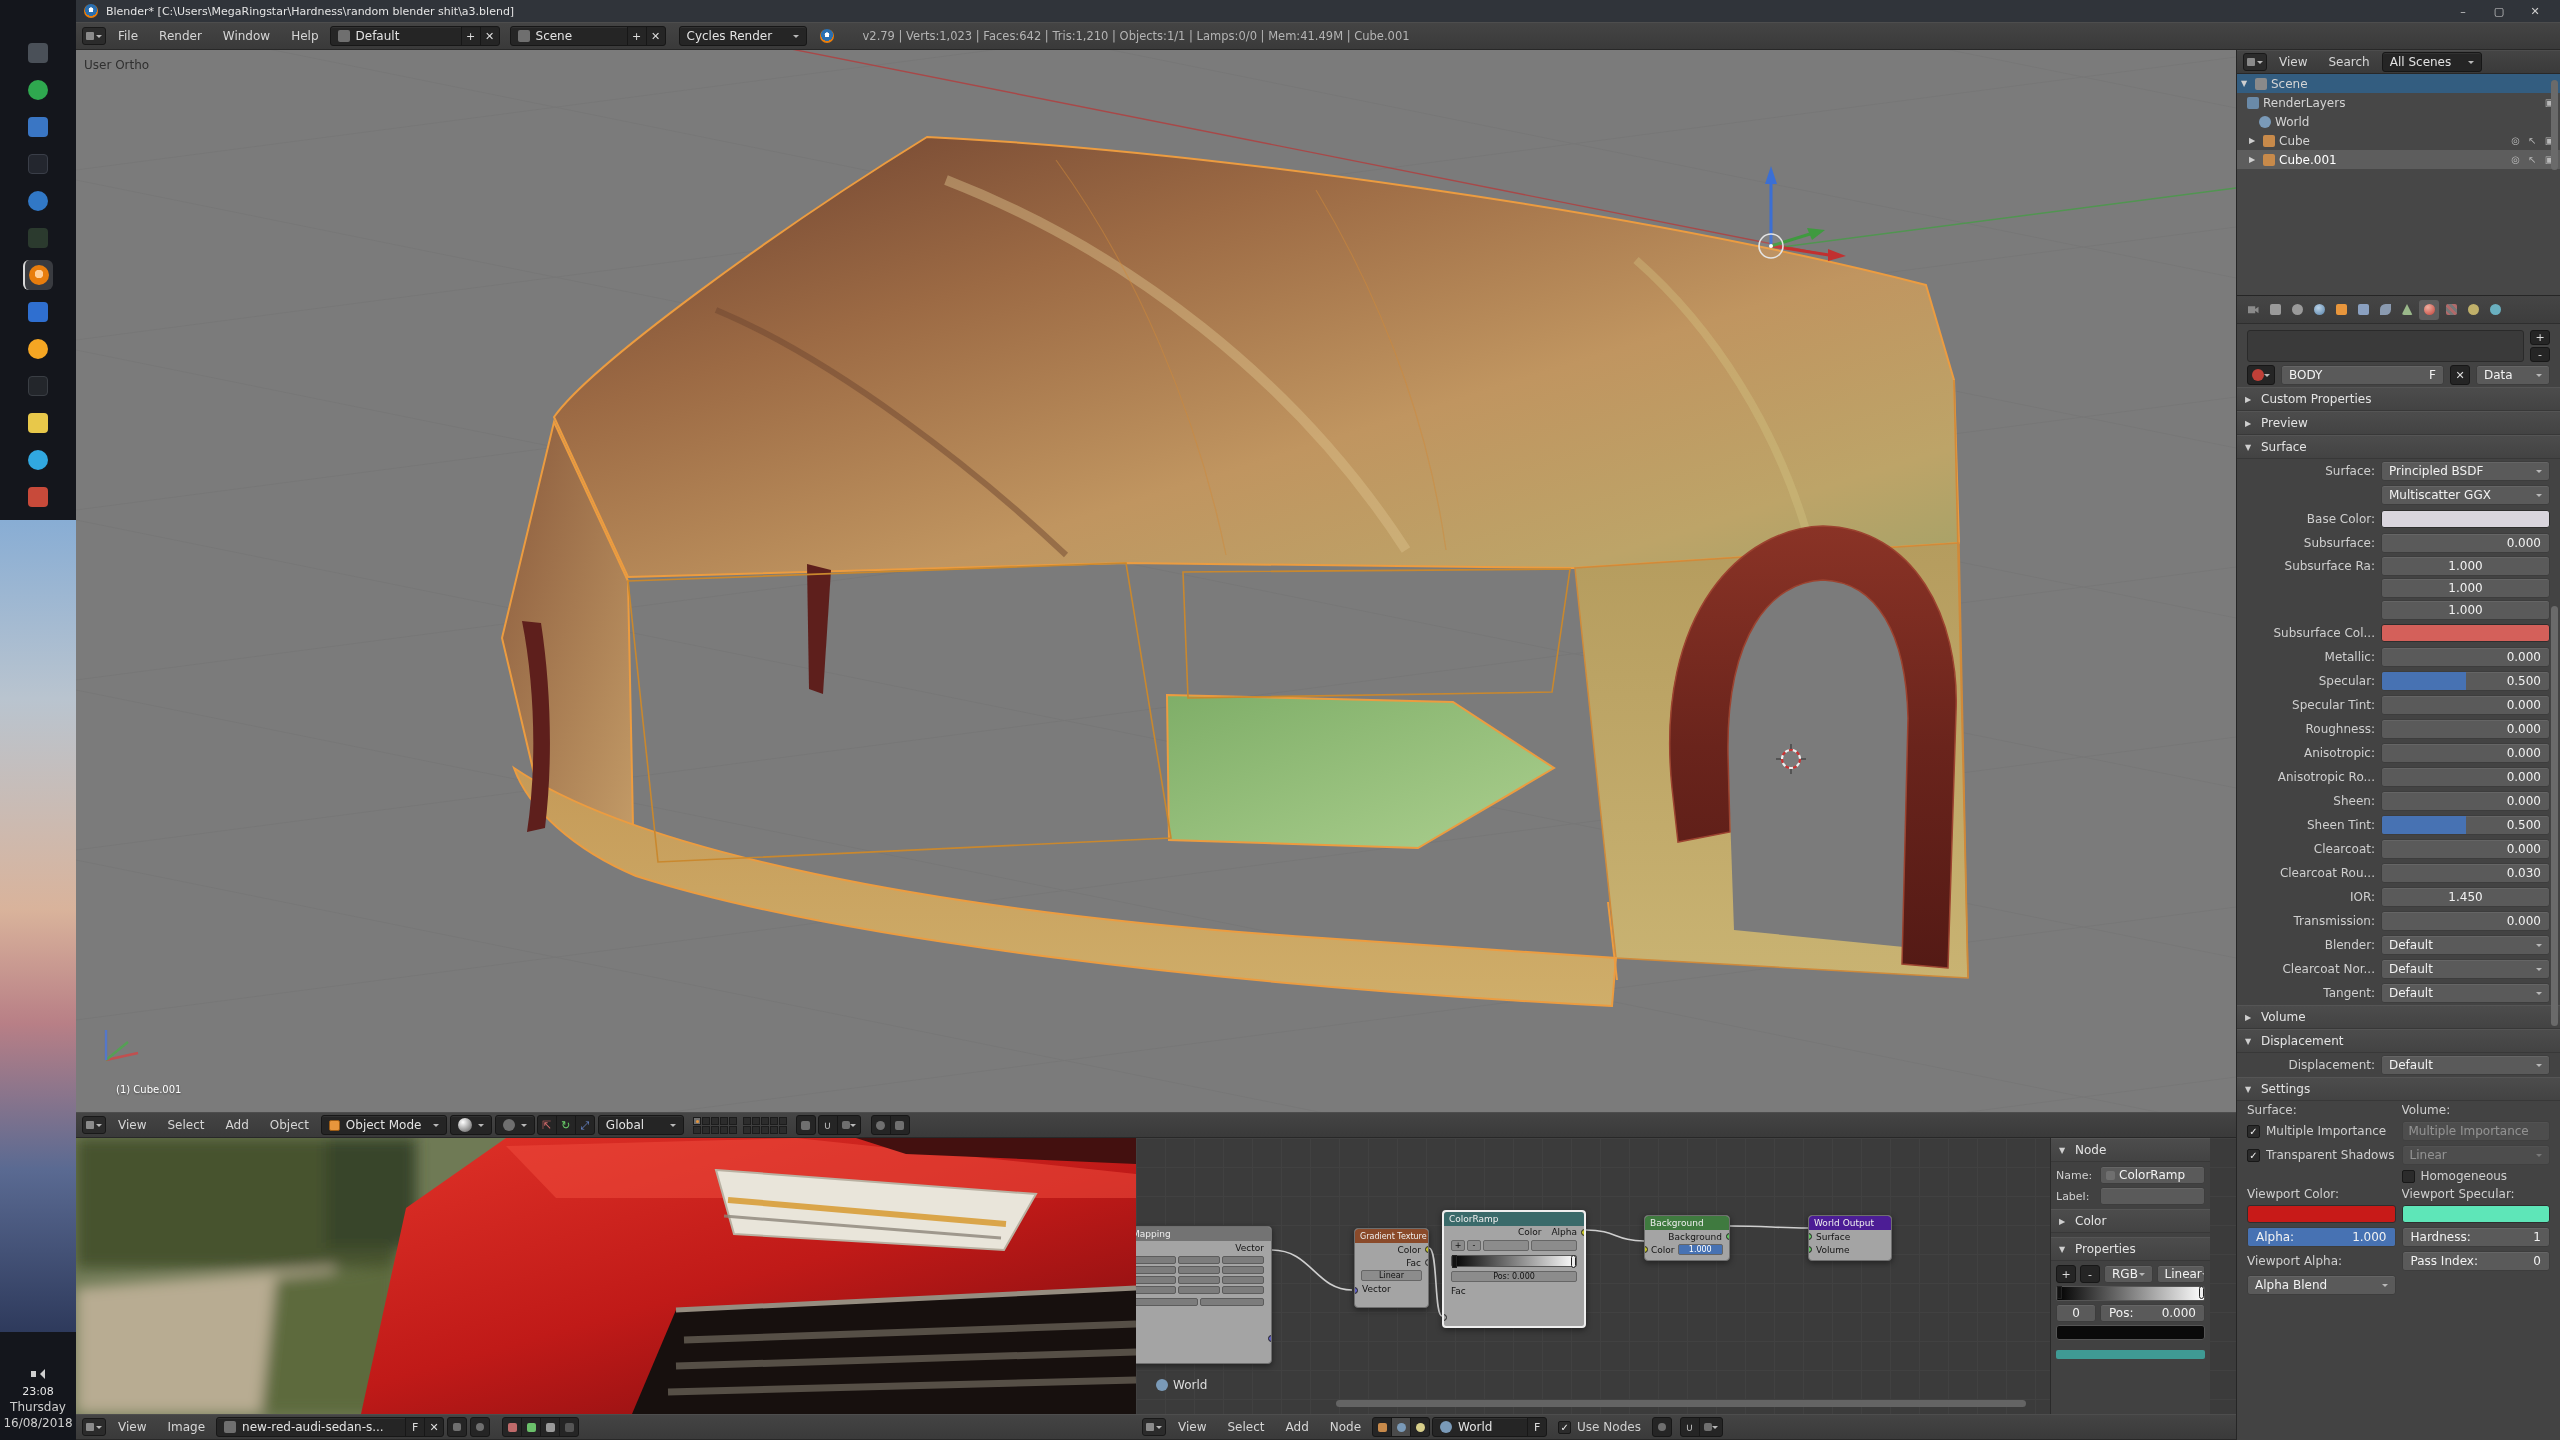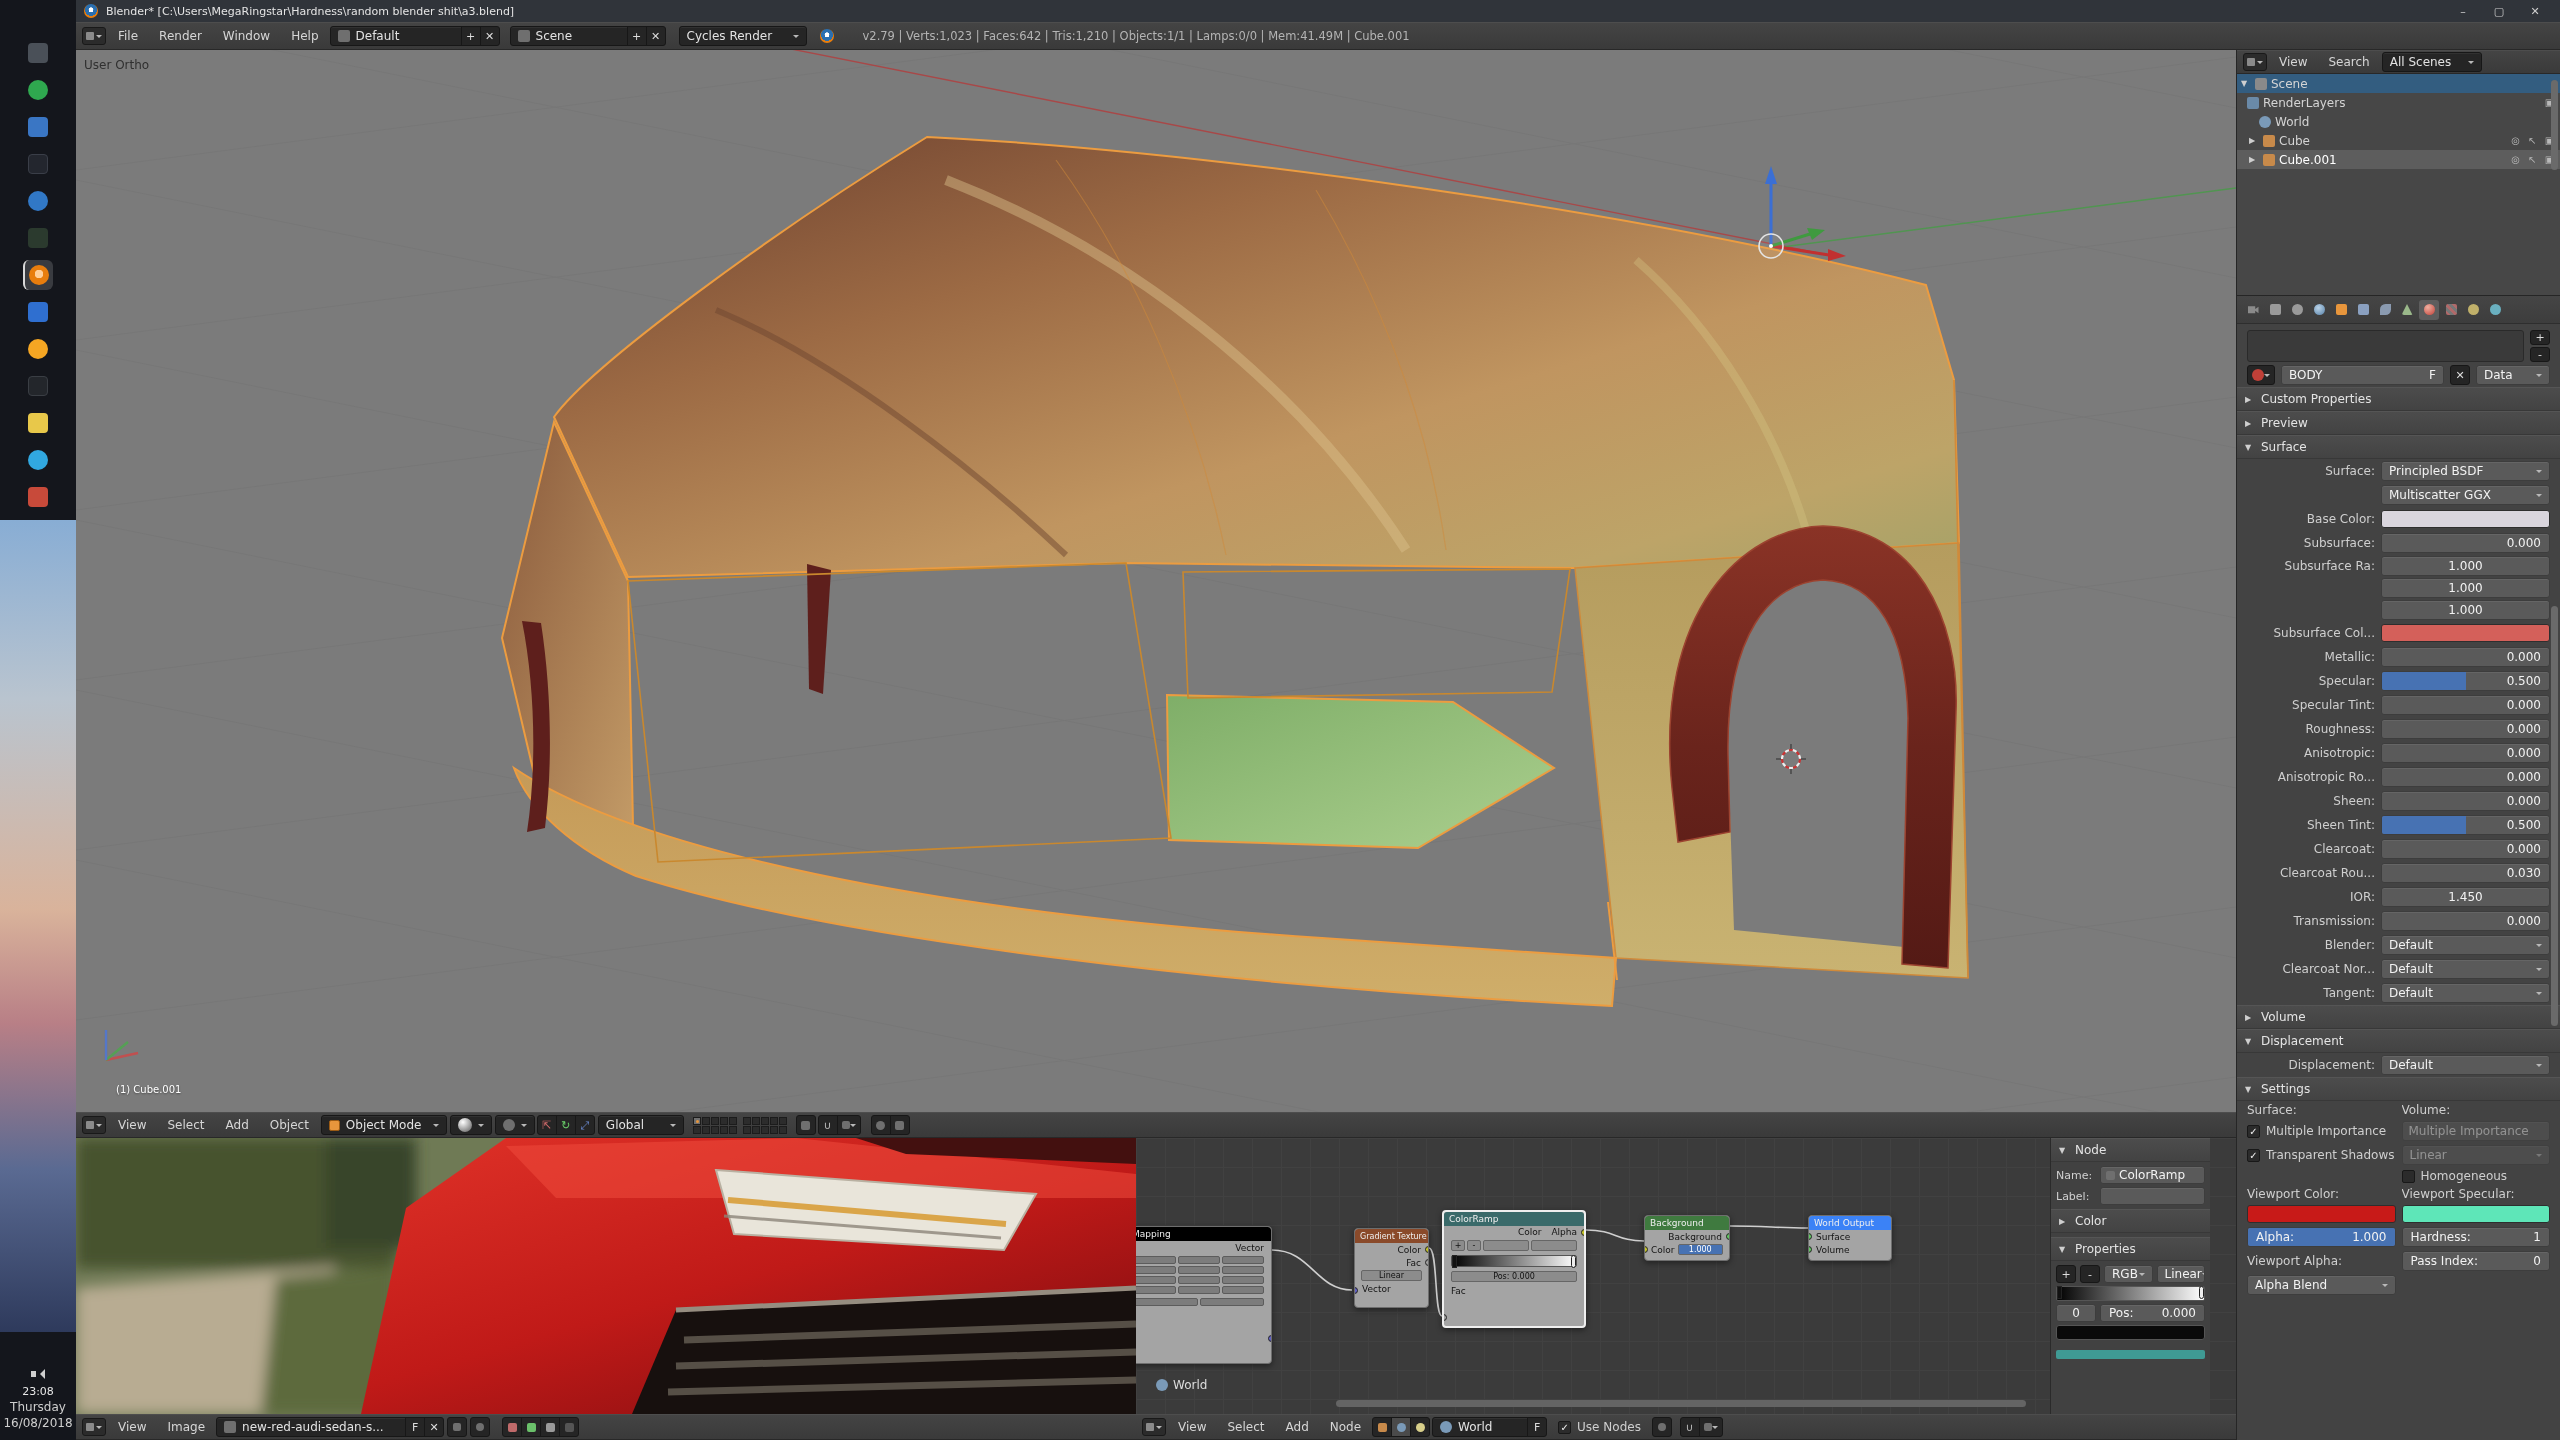--- a/index.html
+++ b/index.html
@@ -514,21 +514,21 @@
 
 <div id="nodeedit" class="abs">
   <svg class="abs" style="left:0;top:0" width="1100" height="276">
     <path d="M 136 112 C 175 112 180 152 216 152" stroke="#cfcfcf" stroke-width="1.6" fill="none"></path>
     <path d="M 293 110 C 302 110 298 178 306 178" stroke="#cfcfcf" stroke-width="1.6" fill="none"></path>
     <path d="M 450 92 C 480 92 480 103 508 103" stroke="#cfcfcf" stroke-width="1.6" fill="none"></path>
     <path d="M 594 88 C 630 88 640 90 672 90" stroke="#cfcfcf" stroke-width="1.6" fill="none"></path>
   </svg>
 
   <div class="node" style="left:-10px;top:88px;width:146px;height:138px">
-    <div class="node-h" style="background:#000000">Mapping</div>
+    <div class="node-h" style="background:#737373">Mapping</div>
     <div class="nrow right">Vector</div>
     <div style="display:grid;grid-template-columns:repeat(3,1fr);gap:2px;padding:2px 7px">
       <div class="mf"></div>
         <div class="mf"></div>
         <div class="mf"></div>
       <div class="mf"></div>
         <div class="mf"></div>
         <div class="mf"></div>
       <div class="mf"></div>
         <div class="mf"></div>
@@ -589,21 +589,21 @@
     <div class="nrow right">Background</div>
     <div style="display:flex;gap:3px;padding:1px 6px;align-items:center">
       <span style="font-size:9px">Color</span>
       <div class="nfield" style="flex:1;background:#4772b3;color:#fff">1.000</div>
     </div>
     <span class="sock ss" style="right:-4px;top:17px"></span>
     <span class="sock sy" style="left:-4px;top:30px"></span>
   </div>
 
   <div class="node" style="left:672px;top:77px;width:84px;height:46px">
-    <div class="node-h" style="background:#3b82f6">World Output</div>
+    <div class="node-h" style="background:#4c1d95">World Output</div>
     <div class="nrow">Surface</div>
     <div class="nrow">Volume</div>
     <span class="sock ss" style="left:-4px;top:17px"></span>
     <span class="sock ss" style="left:-4px;top:30px"></span>
   </div>
 
   <div class="abs" style="left:20px;top:240px;display:flex;align-items:center;gap:5px;color:#ddd">
     <span class="micoicon" style="border-radius:50%;background:#7a9ab8"></span>
     <span>World</span>
   </div>

